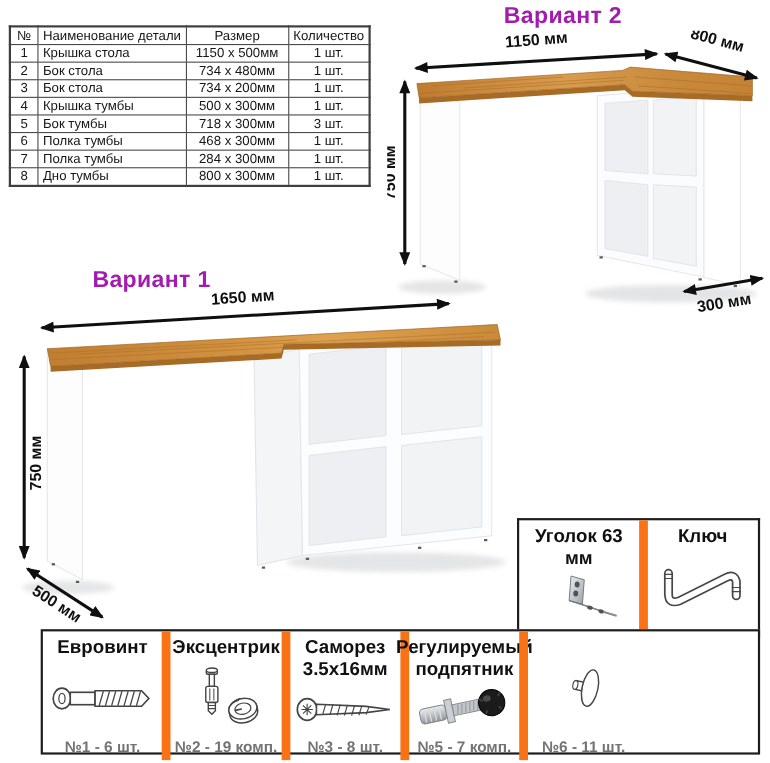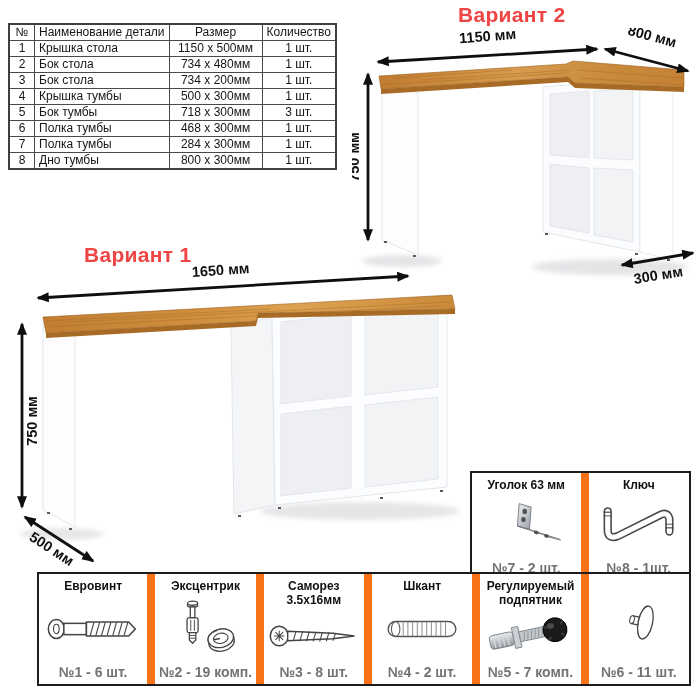--- a/index.html
+++ b/index.html
@@ -14,40 +14,40 @@
   }
   .parts-table th,.parts-table td{
     border:1.5px solid #4a4a4a;padding:0 4px;height:15px;white-space:nowrap;
   }
   .parts-table th{font-weight:normal;text-align:center;}
   .parts-table td{text-align:center;}
   .parts-table td.c-name{text-align:left;}
   .col-no{width:16px;}.col-name{width:112px;}.col-size{width:84px;}.col-qty{width:56px;}
   
   .variant-title{
-    position:absolute;font-size:21px;font-weight:bold;letter-spacing:.3px;color:#ef4444;
+    position:absolute;font-size:21px;font-weight:bold;letter-spacing:.3px;color:#a21caf;
   }
   #v2-title{left:458px;top:3px;}
   #v1-title{left:84px;top:243px;}
   .drawing{position:absolute;}
   #v2-svg{left:352px;top:28px;}
   #v1-svg{left:10px;top:264px;}
   
   .hw-grid{
     position:absolute;display:grid;background:#fff;border:2px solid #1d1d1d;
   }
   #hw-bottom{left:37px;top:572px;width:650px;height:110px;grid-template-columns:repeat(6,1fr);}
   #hw-right{left:470px;top:471px;width:217px;height:107px;grid-template-columns:repeat(2,1fr);border-bottom:none;}
   .hw-cell{
     display:flex;flex-direction:column;align-items:center;
     padding:5px 2px 4px 2px;border-left:8px solid #f97316;min-width:0;
   }
   .hw-cell:first-child{border-left:none;}
   .hw-name{
-    font-weight:bold;font-size:12px;text-align:center;line-height:1.18;color:#101010;
+    font-weight:bold;font-size:17px;text-align:center;line-height:1.18;color:#101010;
   }
   .hw-icon{flex:1 1 auto;display:flex;align-items:center;justify-content:center;min-height:0;}
   .hw-qty{font-weight:bold;font-size:14px;color:#737373;margin-top:auto;}
   .dim-label{font-weight:bold;font-size:14.5px;fill:#0f0f0f;}
   .dim-line{stroke:#0f0f0f;stroke-width:2.8;}
 </style>
 </head>
 <body>
 
 <table class="parts-table">
@@ -365,42 +365,20 @@
             <line x1="49" y1="23.8" x2="52" y2="13.5"></line>
           <line x1="56" y1="24" x2="59" y2="13.8"></line>
             <line x1="63" y1="23.6" x2="66" y2="14.2"></line>
           <line x1="70" y1="23" x2="73" y2="15"></line>
         </g>
       </svg>
     </div>
     <div class="hw-qty">№3 - 8 шт.</div>
   </div>
 
-  <div class="hw-cell">
-    <div class="hw-name">Шкант</div>
-    <div class="hw-icon">
-      <svg width="94" height="36" viewBox="0 0 100 36">
-        <rect x="14" y="10" width="72" height="16" rx="8" fill="#fff" stroke="#555" stroke-width="1.5"></rect>
-        <ellipse cx="22" cy="18" rx="4.5" ry="8" fill="none" stroke="#555" stroke-width="1.1"></ellipse>
-        <g stroke="#777" stroke-width="0.9">
-          <line x1="30" y1="11" x2="30" y2="25"></line>
-            <line x1="35" y1="10.5" x2="35" y2="25.5"></line>
-          <line x1="40" y1="10.3" x2="40" y2="25.7"></line>
-            <line x1="45" y1="10.2" x2="45" y2="25.8"></line>
-          <line x1="50" y1="10.2" x2="50" y2="25.8"></line>
-            <line x1="55" y1="10.2" x2="55" y2="25.8"></line>
-          <line x1="60" y1="10.2" x2="60" y2="25.8"></line>
-            <line x1="65" y1="10.3" x2="65" y2="25.7"></line>
-          <line x1="70" y1="10.5" x2="70" y2="25.5"></line>
-            <line x1="75" y1="11" x2="75" y2="25"></line>
-        </g>
-      </svg>
-    </div>
-    <div class="hw-qty">№4 - 2 шт.</div>
-  </div>
 
   <div class="hw-cell">
     <div class="hw-name">Регулируемый подпятник</div>
     <div class="hw-icon">
       <svg width="92" height="52" viewBox="0 0 100 52">
         <defs>
           <linearGradient id="metal1" x1="0" y1="0" x2="0" y2="1">
             <stop offset="0" stop-color="#edf0f2"></stop>
               <stop offset="0.55" stop-color="#b9bec3"></stop>
               <stop offset="1" stop-color="#8f959b"></stop>

